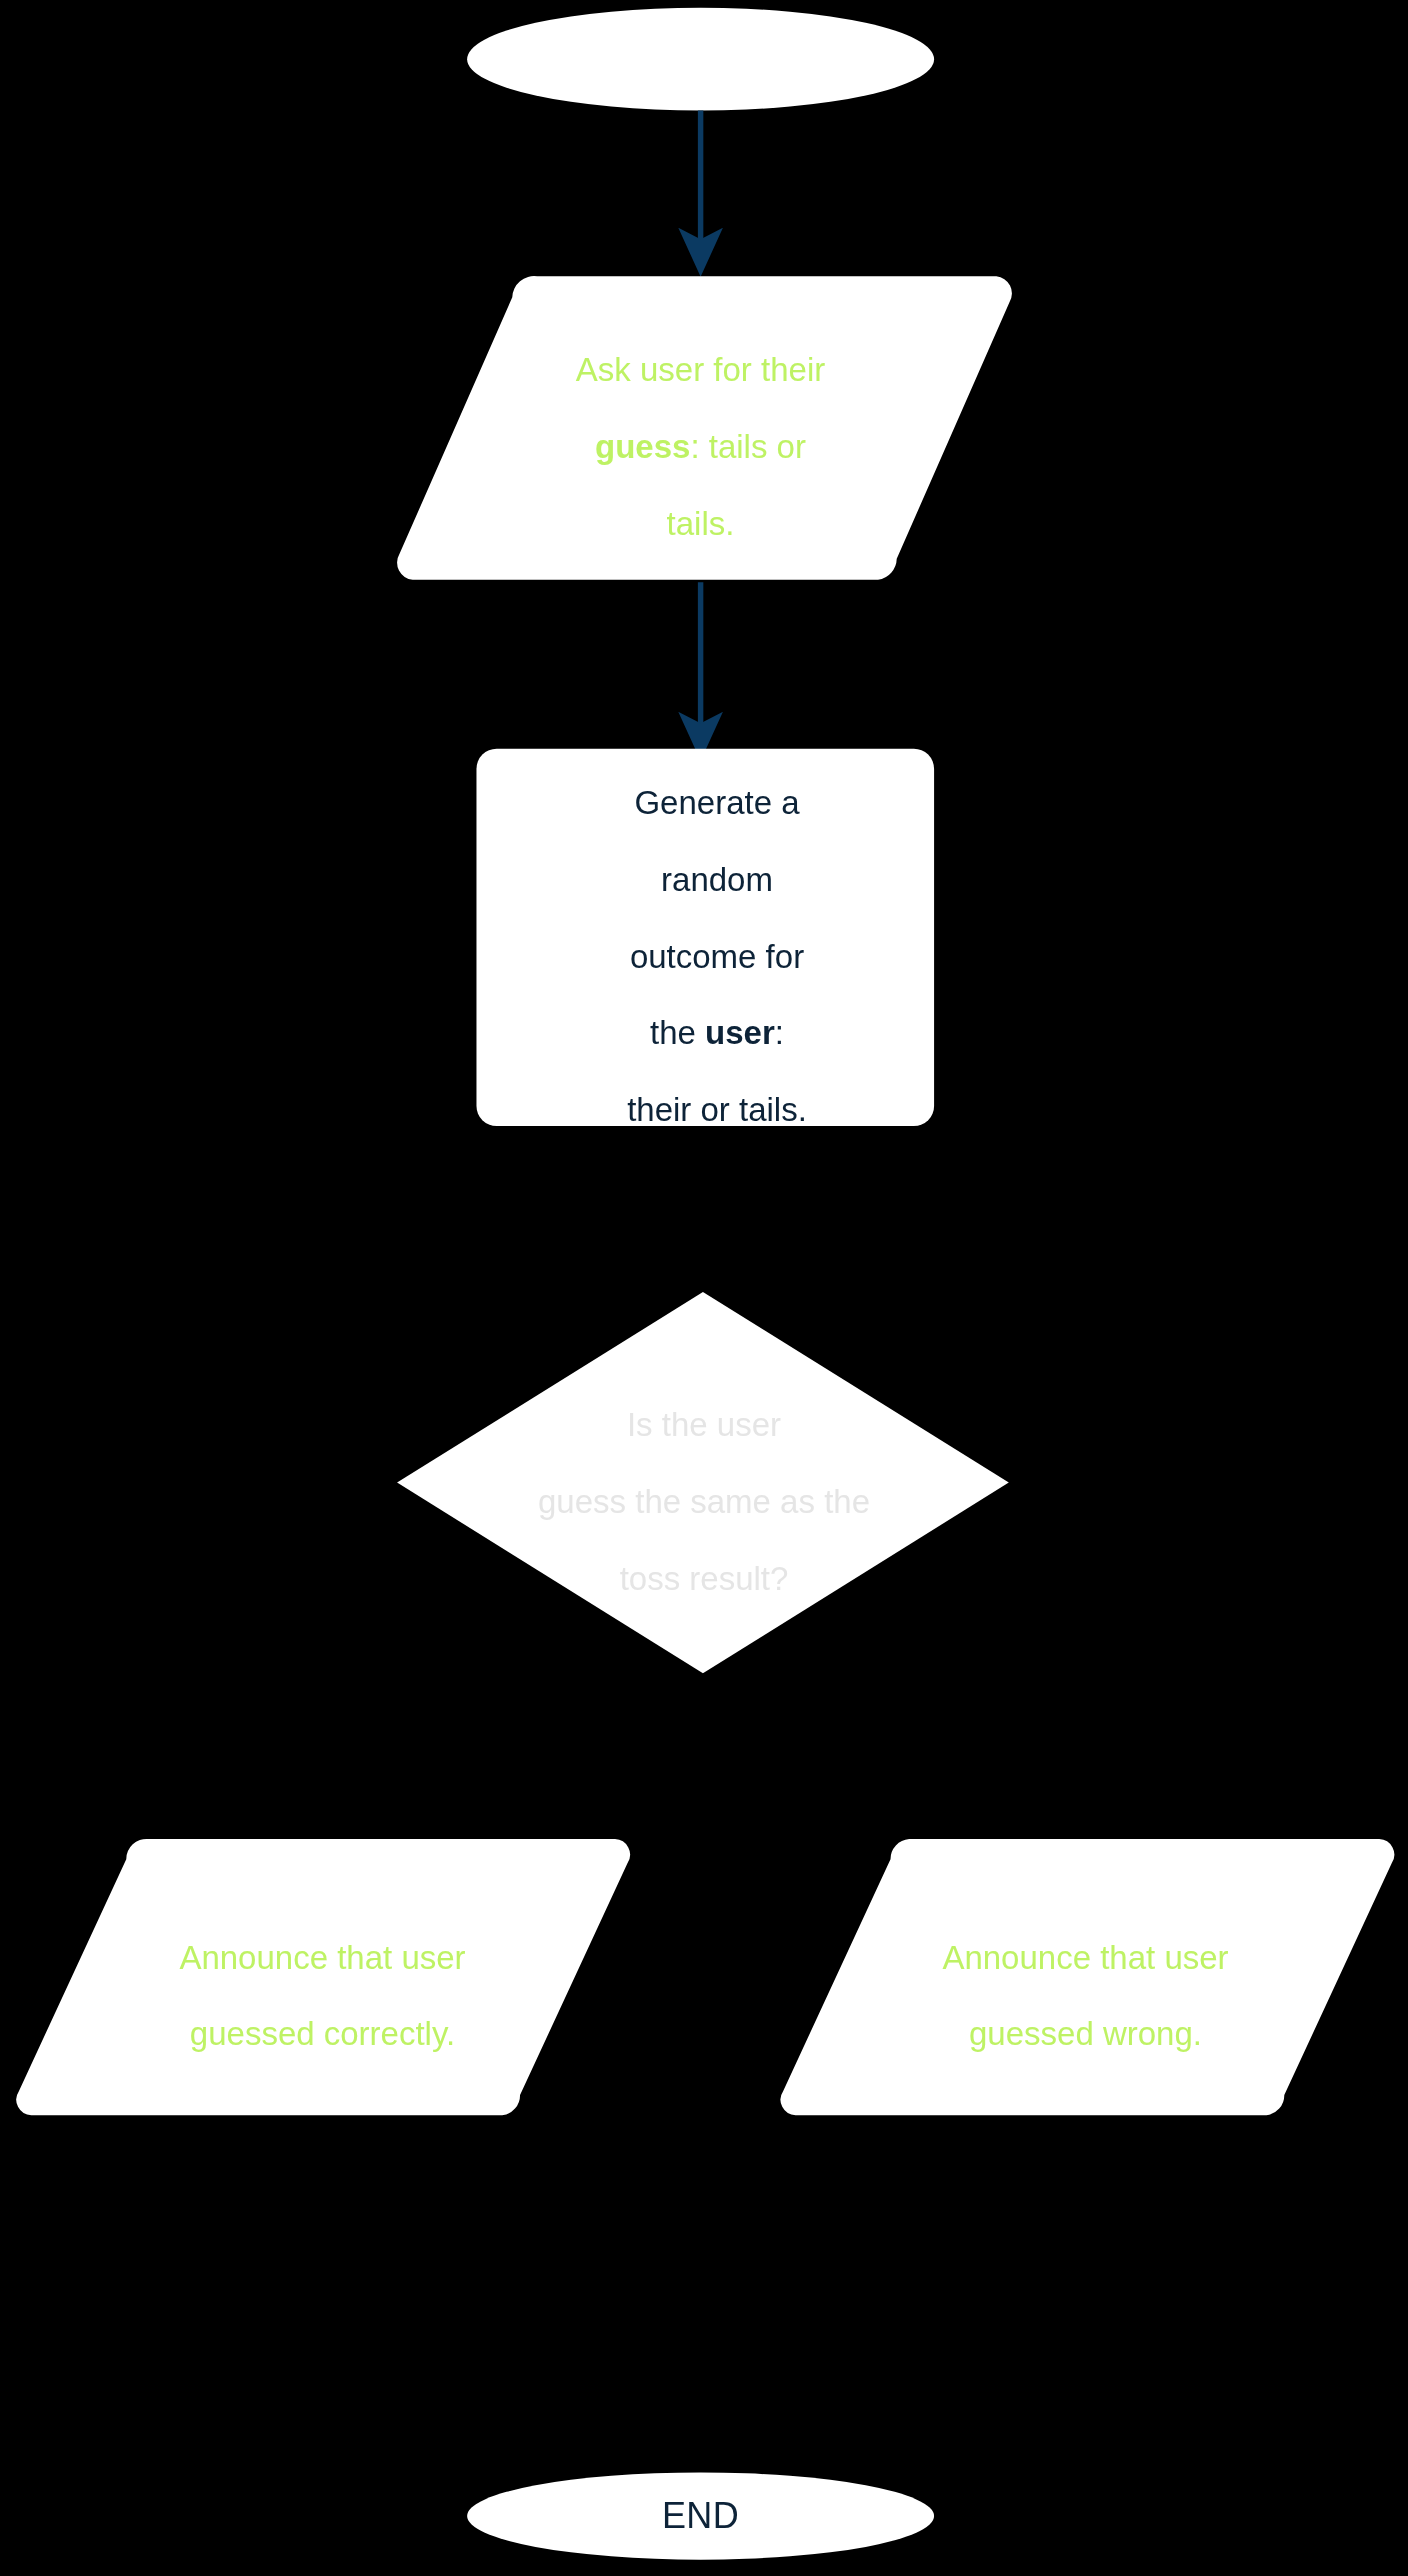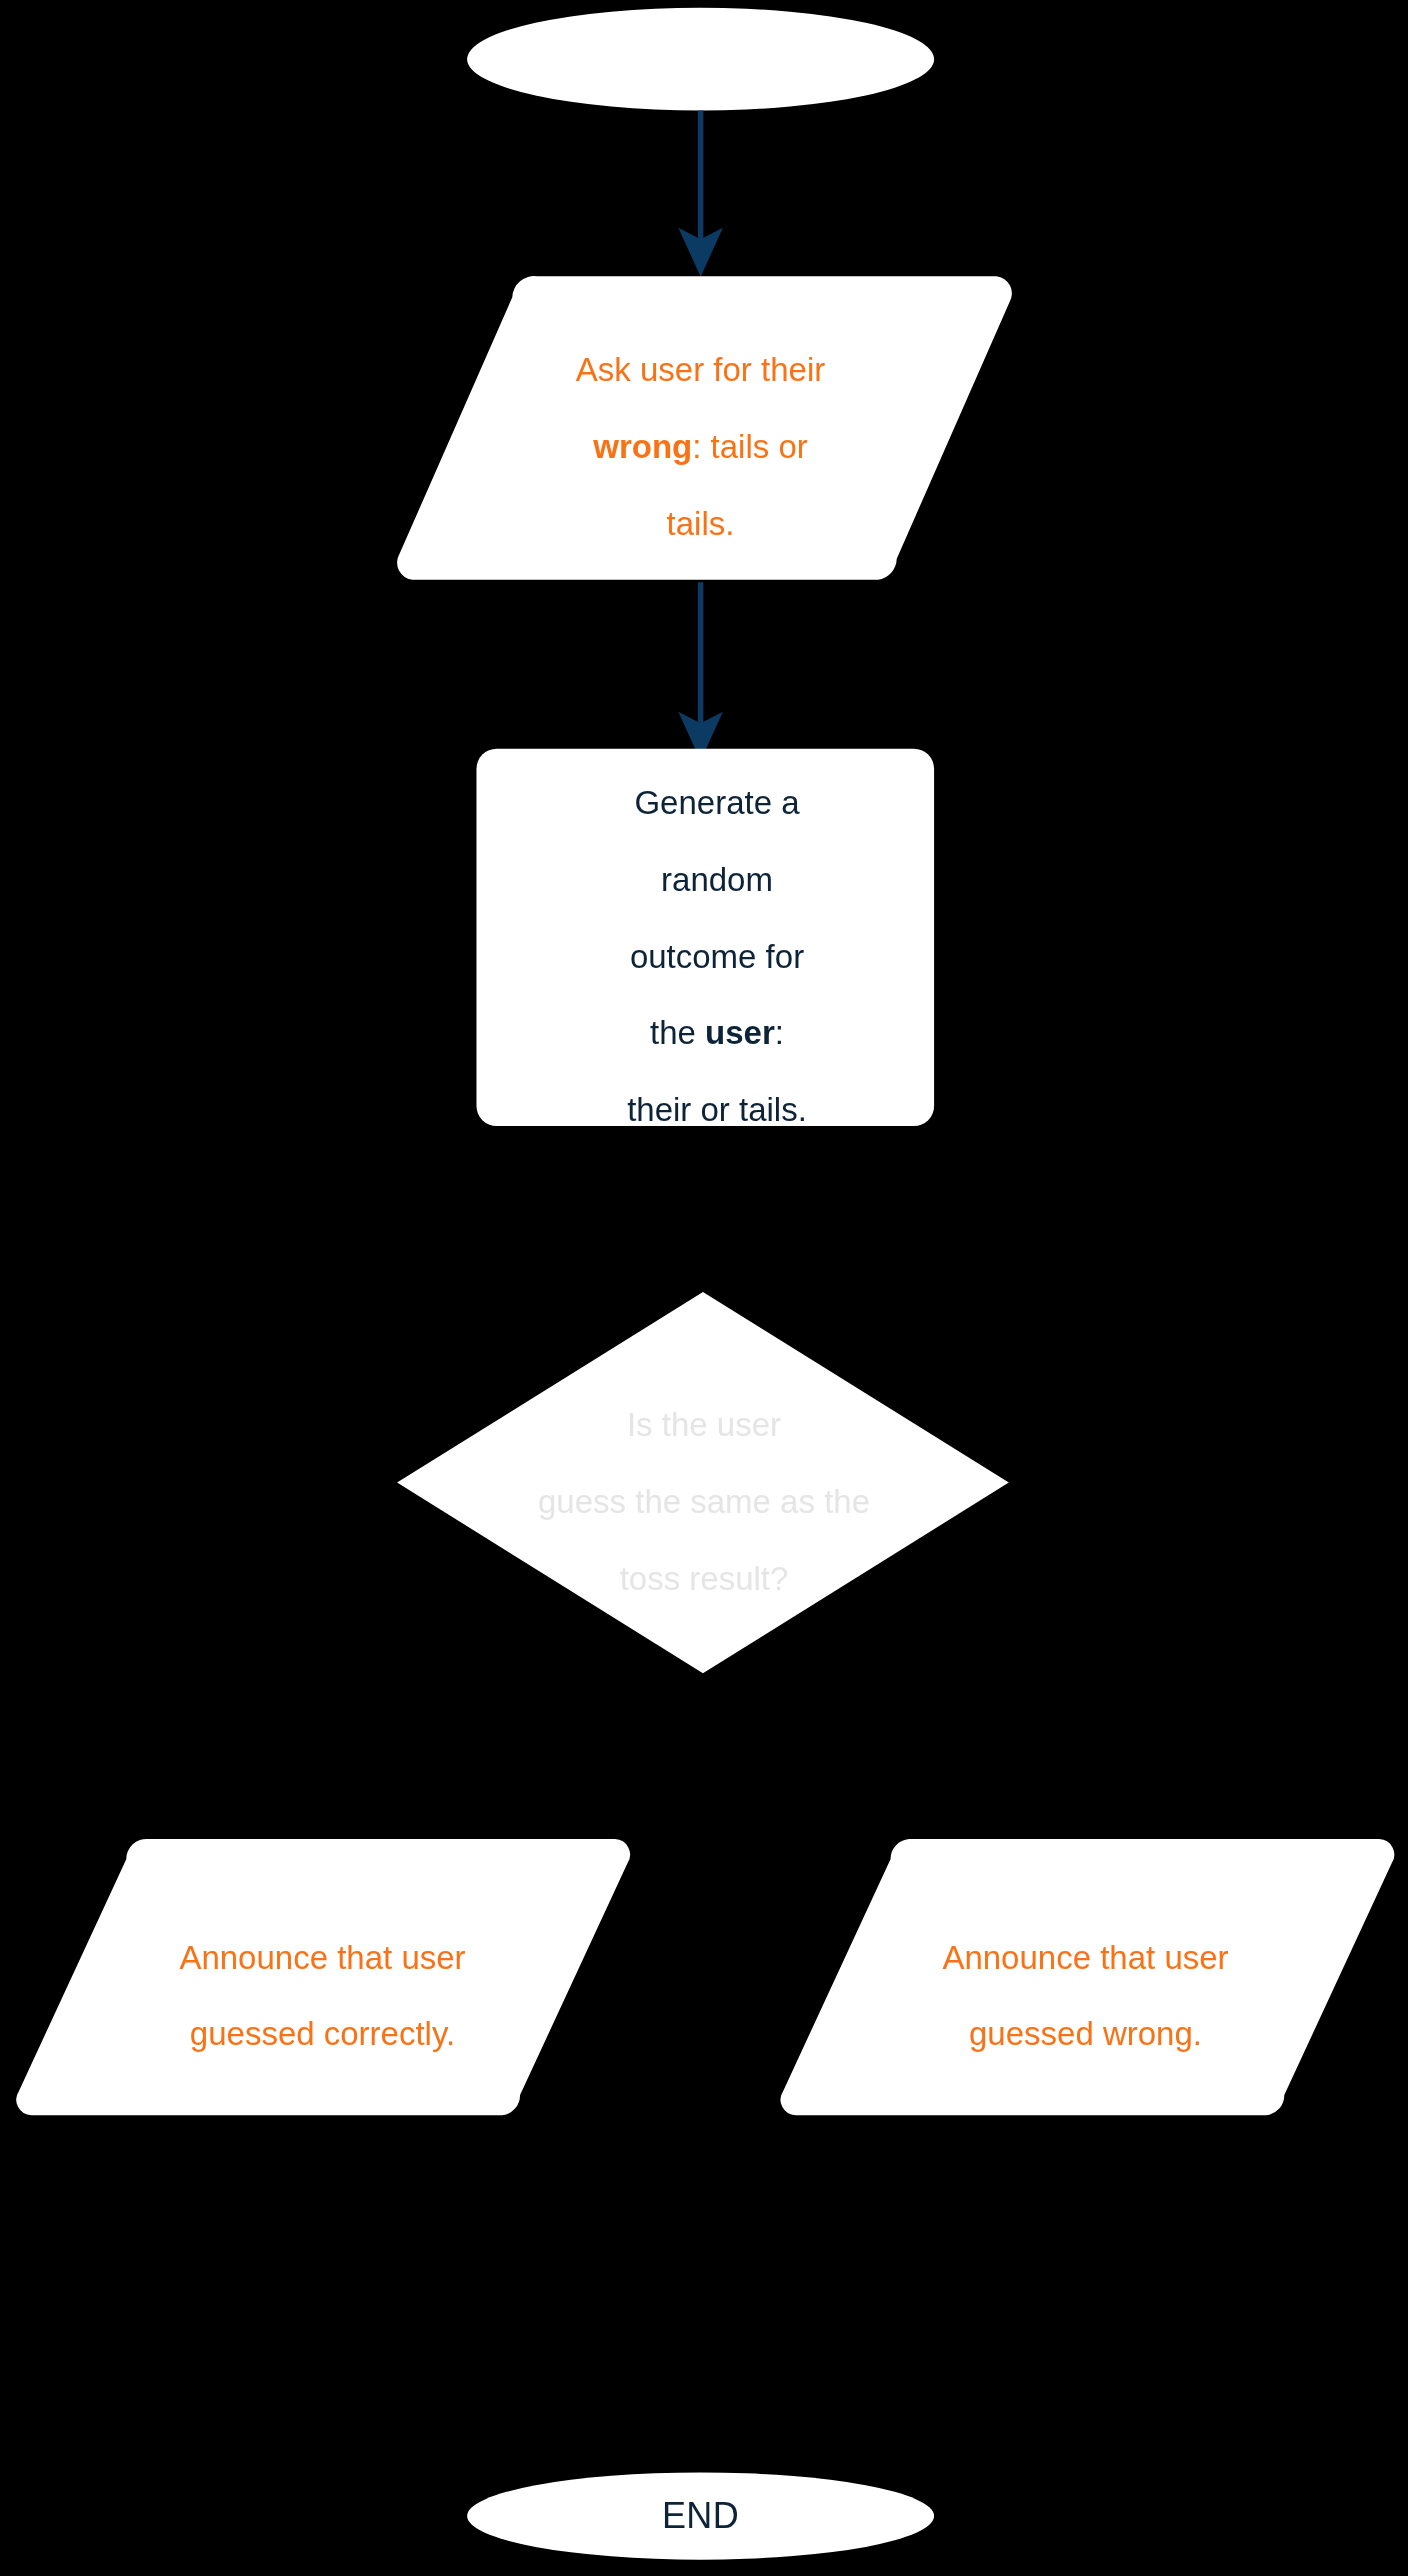--- a/index.html
+++ b/index.html
@@ -45,21 +45,21 @@
     width: 100%;
   }
   .terminal-label {
     font-size: 36px;
     color: #0d2338;
     font-weight: 400;
     letter-spacing: 0.4px;
   }
   .io-label {
     font-size: 33px;
-    color: #f97316;
+    color: #bef264;
     font-weight: 400;
   }
   .process-label {
     font-size: 33px;
     color: #0d2338;
     font-weight: 400;
   }
   .decision-label {
     font-size: 33px;
     color: #e5e5e5;
@@ -121,21 +121,21 @@
              L 1144 2389
              A 26 26 0 0 1 1168 2363 Z" fill="#ffffff"></path>
 
     <ellipse cx="900" cy="3233" rx="300" ry="56" fill="#ffffff"></ellipse>
   </svg>
 
 
   <div class="node-label io-label" style="left:467px; top:276px; width:467px; height:304px;">
     <span class="txt">
       <span>Ask user for their</span><br>
-      <span class="bold">wrong</span><span>: tails or</span><br>
+      <span class="bold">guess</span><span>: tails or</span><br>
       <span>tails.</span>
     </span>
   </div>
 
   <div class="node-label process-label" style="left:476px; top:749px; width:482px; height:377px;">
     <span class="txt">
       <span>Generate a</span><br>
       <span>random</span><br>
       <span>outcome for</span><br>
       <span>the </span><span class="bold">user</span><span>:</span><br>

